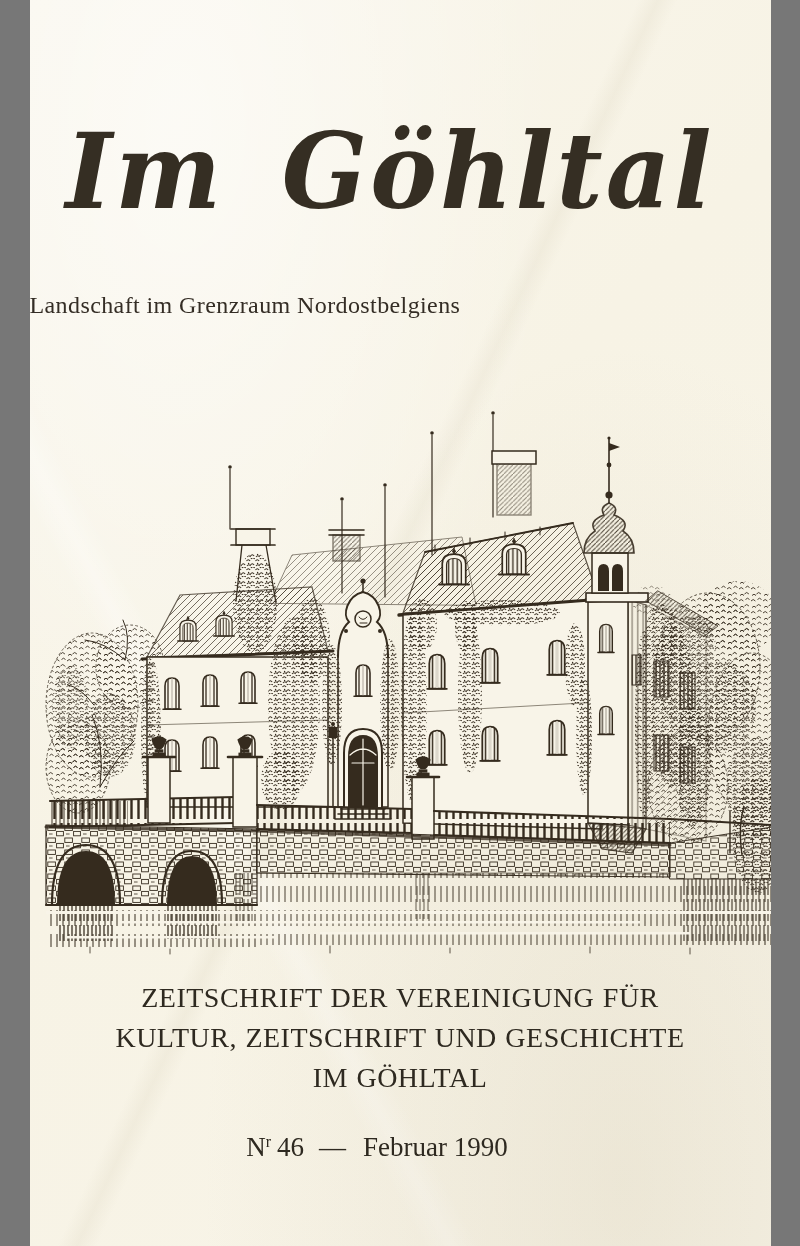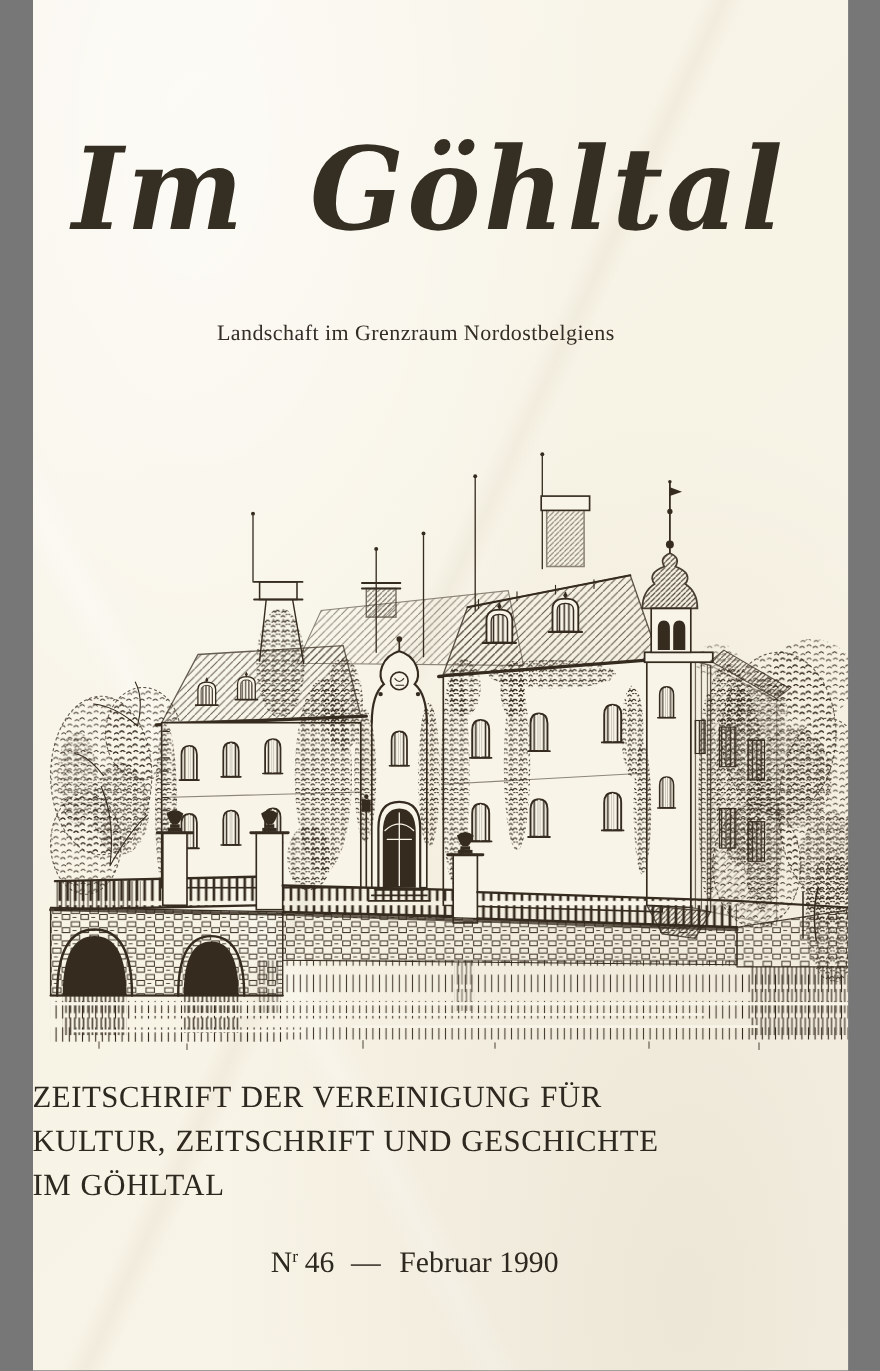--- a/index.html
+++ b/index.html
@@ -24,31 +24,31 @@
     font-family:"DejaVu Serif", serif;
     font-style:italic;font-weight:700;
     font-size:100px;line-height:1;
     letter-spacing:3px;word-spacing:20px;
     color:#352e23;
     transform:scaleY(1.04);
   }
   .masthead-subtitle{
     position:absolute;top:292px;left:0;right:0;
     margin:0;padding-right:44px;
-    text-align:center;
-    font-size:20px;letter-spacing:.4px;
+    text-align:left;
+    font-size:24px;letter-spacing:.4px;
     color:#342d25;
   }
   figure.illustration{
     position:absolute;top:405px;left:0;
     width:800px;height:555px;margin:0;padding:0;
   }
   .imprint{
     position:absolute;top:978px;left:0;right:0;
-    text-align:left;
+    text-align:center;
     font-size:28px;line-height:40px;
     letter-spacing:.5px;word-spacing:1px;
     color:#2e2920;
   }
   .issue-line{
     position:absolute;top:1132px;left:0;right:0;
     padding-right:46px;
     text-align:center;
     font-size:27px;color:#2e2920;
   }

